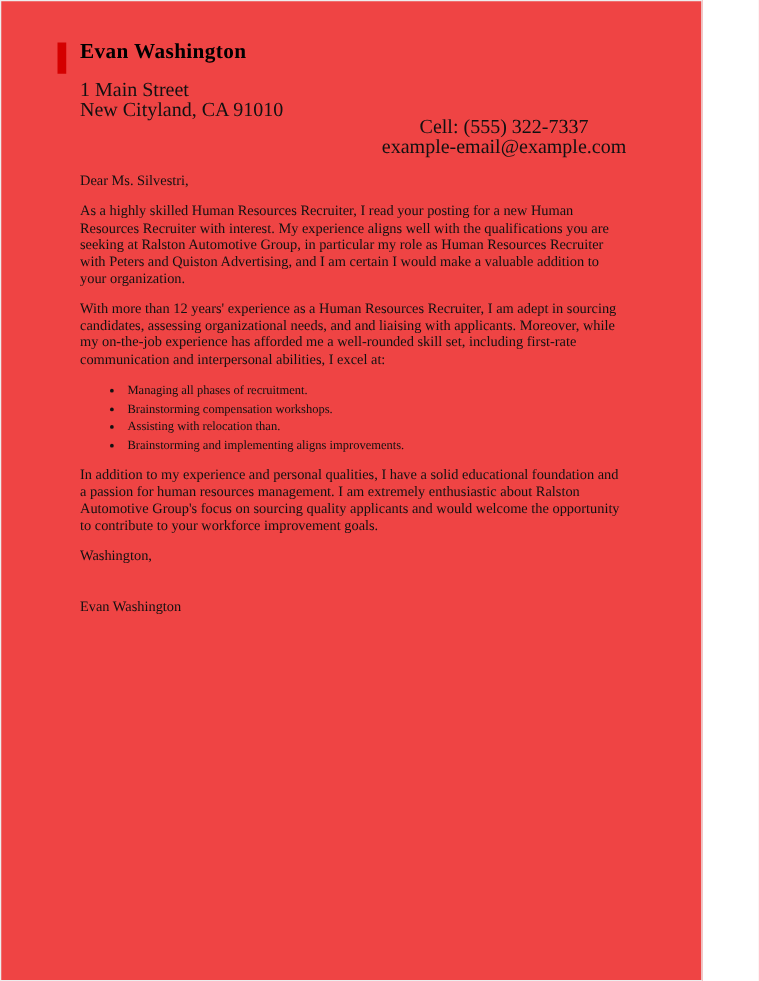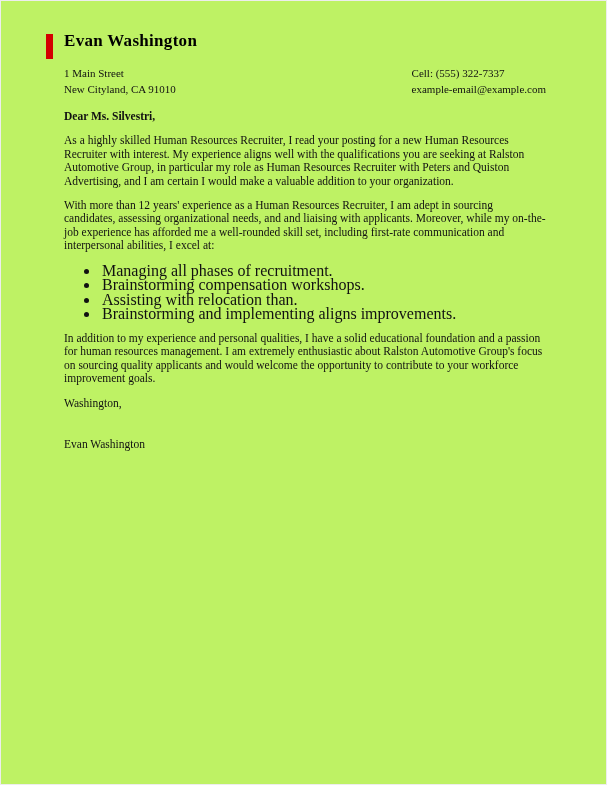--- a/index.html
+++ b/index.html
@@ -2,23 +2,23 @@
 <html><head>
 <meta charset="utf-8">
 <style>
   html, body {
     margin: 0;
     padding: 0;
     background: #ffffff;
   }
   .page {
     position: relative;
-    width: 607px;
+    width: 562px;
     height: 785px;
-    background: #bef264;
+    background: #ef4444;
     box-sizing: border-box;
     border: 1px solid #ededed;
     font-family: "Liberation Serif", serif;
     color: #111111;
     overflow: hidden;
   }
   .accent-bar {
     position: absolute;
     left: 45px;
     top: 33px;
@@ -34,40 +34,40 @@
     margin: 0 0 14px 0;
     font-size: 17px;
     font-weight: bold;
     letter-spacing: 0.3px;
     color: #000000;
   }
   .contact-row {
     display: flex;
     justify-content: space-between;
     align-items: flex-start;
-    font-size: 11px;
+    font-size: 16px;
     line-height: 16px;
     margin-bottom: 13px;
   }
   .contact-right {
-    text-align: left;
+    text-align: center;
+    margin-top: 29px;
   }
   .body p {
     margin: 0 0 11px 0;
     font-size: 11.5px;
     line-height: 13.4px;
   }
   .body p.salutation {
-    font-weight: bold;
   }
   ul.bullets {
     margin: 11px 0 11px 0;
     padding: 0 0 0 36px;
     list-style-type: disc;
-    font-size: 16px;
+    font-size: 10px;
     line-height: 13.6px;
   }
   ul.bullets li {
     margin: 0 0 1px 0;
     padding-left: 2px;
   }
   p.signature {
     margin-top: 28px;
   }
 </style>

